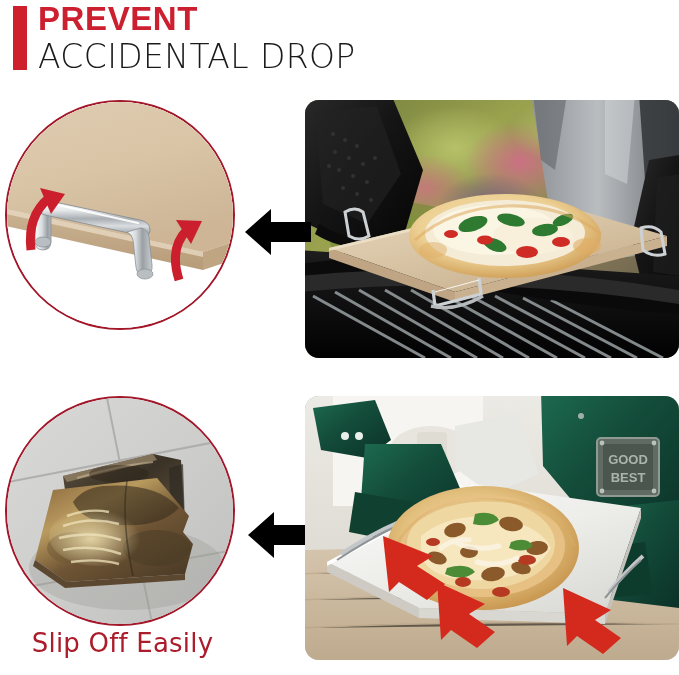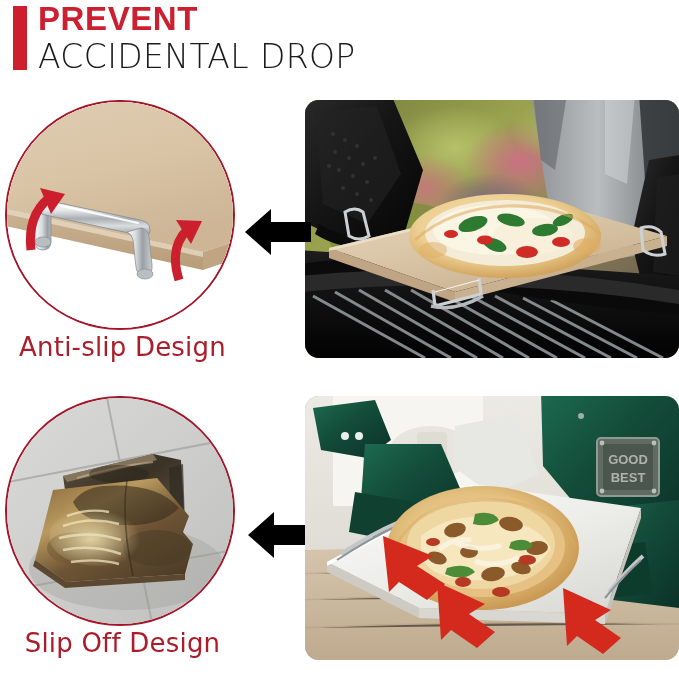--- a/index.html
+++ b/index.html
@@ -176,21 +176,20 @@
         <path d="M 24 148 q -4 -34 18 -52" stroke="#cb1f2d" stroke-width="9" fill="none" stroke-linecap="butt"></path>
         <path d="M 33 86 L 58 92 L 44 112 Z" fill="#cb1f2d"></path>
       </g>
 
       <g>
         <path d="M 172 178 q -10 -32 8 -50" stroke="#cb1f2d" stroke-width="9" fill="none" stroke-linecap="butt"></path>
         <path d="M 169 118 L 195 119 L 184 142 Z" fill="#cb1f2d"></path>
       </g>
     </svg>
   </div>
-  <div class="callout-caption">Anti-slip Design</div>
 </div>
 
 <div class="cell" id="cell-top-right">
   <div class="photo-frame">
     <svg viewBox="0 0 374 258" preserveAspectRatio="none">
       <defs>
         <linearGradient id="bgBlur" x1="0" y1="0" x2="1" y2="1">
           <stop offset="0%" stop-color="#6f7a3a"></stop>
           <stop offset="30%" stop-color="#9aa24e"></stop>
           <stop offset="60%" stop-color="#8e7f5e"></stop>
@@ -408,21 +407,21 @@
           <path d="M 64 164 q 26 -4 48 2"></path>
           <path d="M 60 118 q 22 -8 42 -4"></path>
         </g>
 
         <path d="M 28 162 L 60 184 L 178 176 L 178 182 L 58 190 L 26 168 Z" fill="#5c4830"></path>
 
         <path d="M 120 82 q -6 40 6 96" stroke="#2a2118" stroke-width="1.6" fill="none" opacity="0.5"></path>
       </g>
     </svg>
   </div>
-  <div class="callout-caption">Slip Off Design</div>
+  <div class="callout-caption">Slip Off Easily</div>
 </div>
 
 <div class="connector-arrow" id="connector-arrow-bottom">
   <svg width="66" height="54" viewBox="0 0 66 54">
     <path d="M 0 27 L 26 4 L 26 17 L 66 17 L 66 37 L 26 37 L 26 50 Z" fill="#000000"></path>
   </svg>
 </div>
 
 <div class="cell" id="cell-bottom-right">
   <div class="photo-frame">

